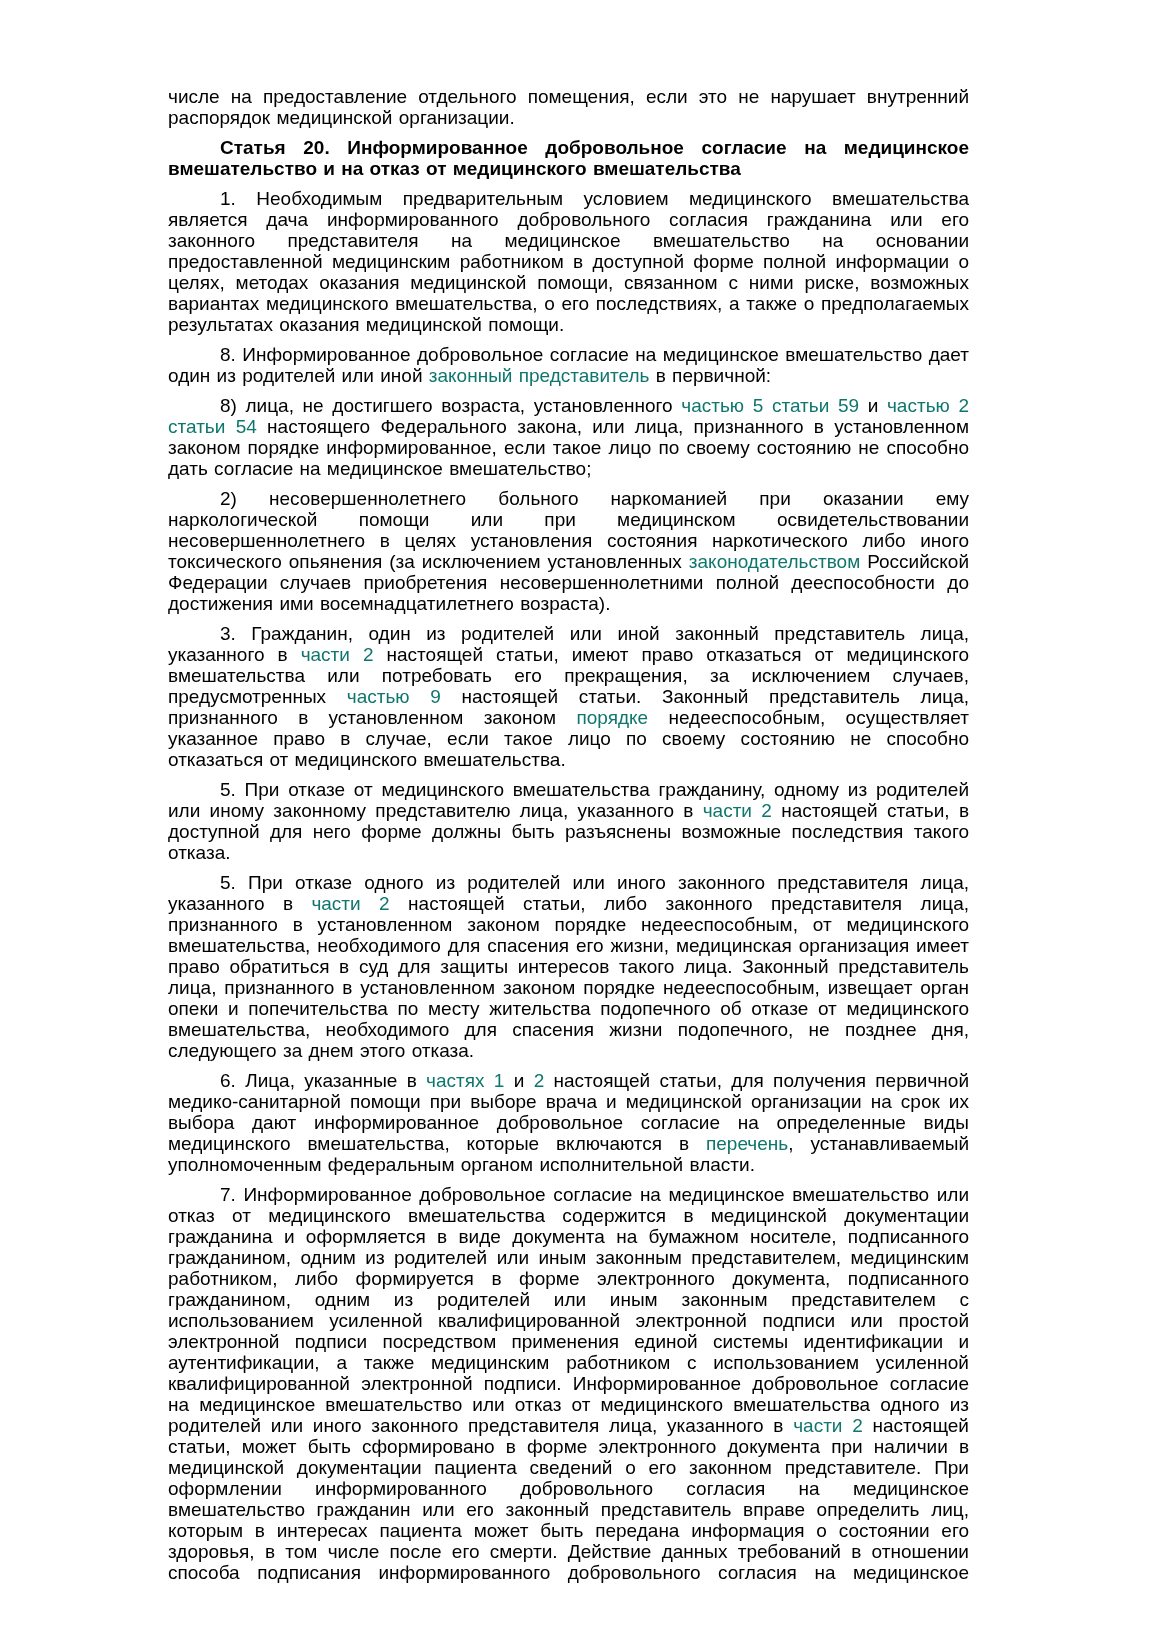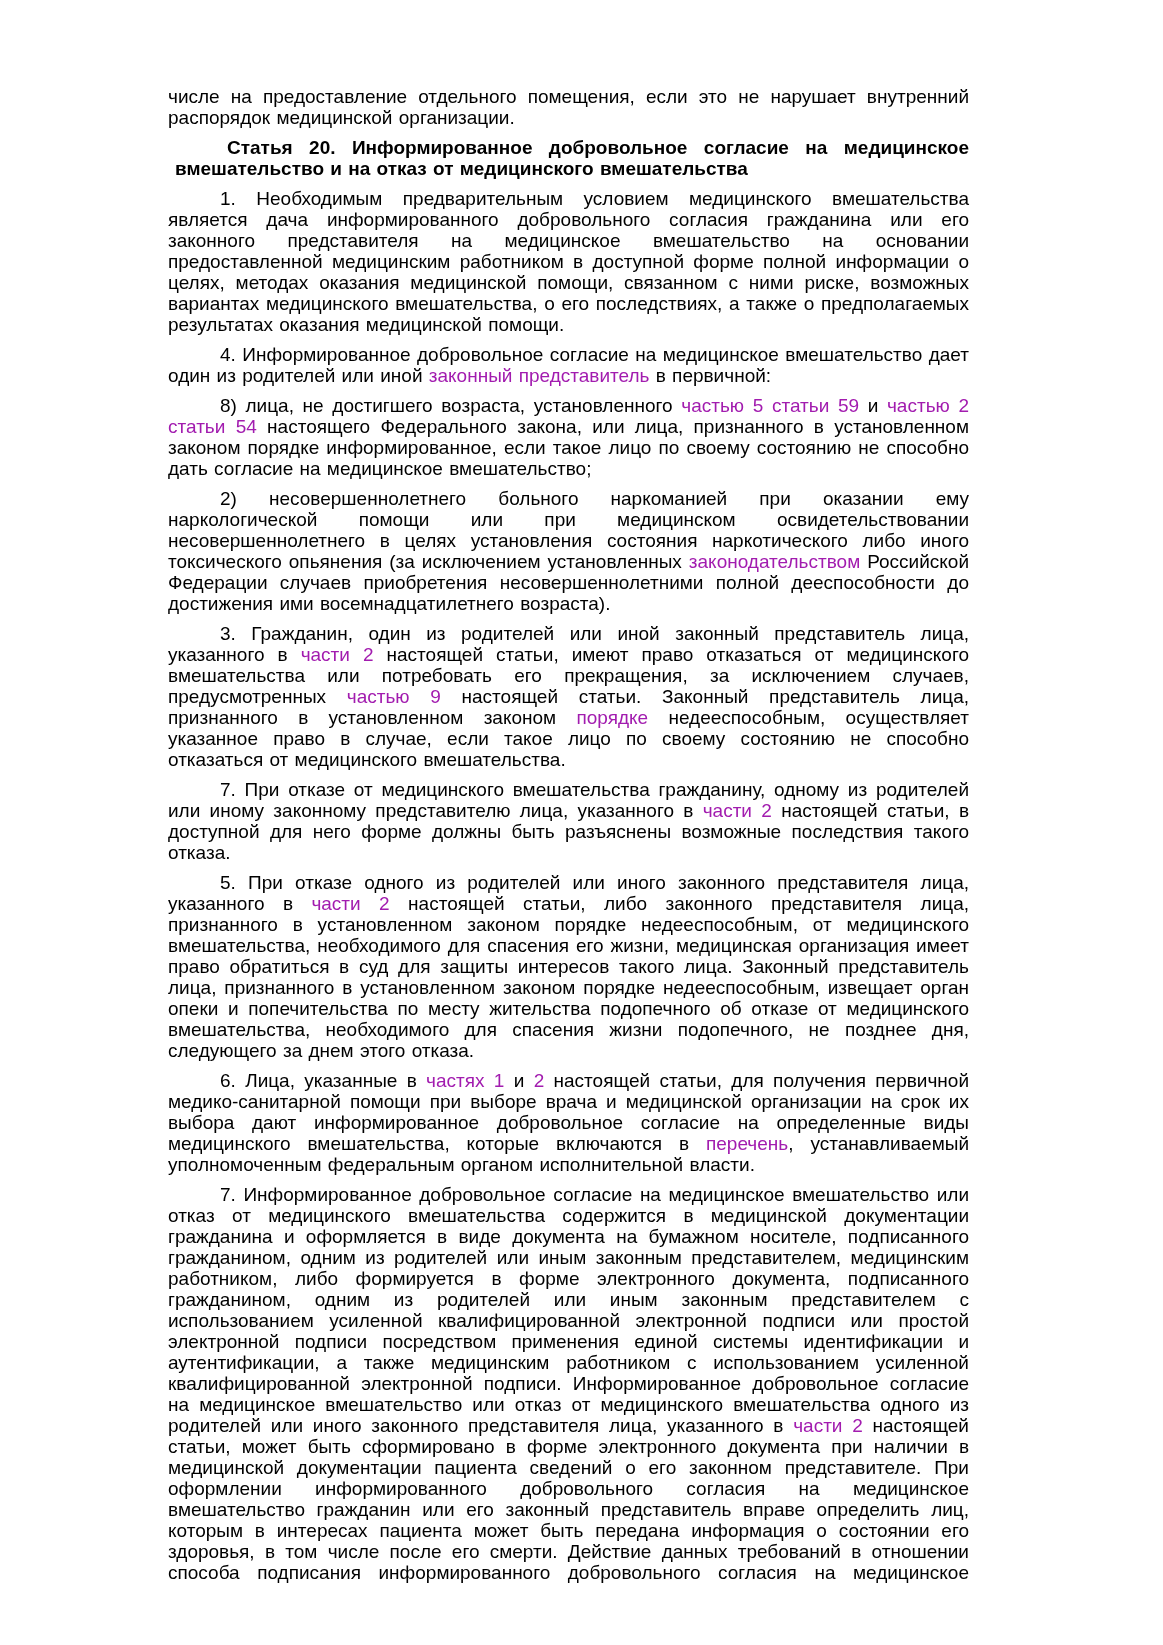--- a/index.html
+++ b/index.html
@@ -26,42 +26,41 @@
     color: #000000;
     text-align: justify;
     text-indent: 52px;
     word-spacing: 1px;
   }
   .para.no-indent {
     text-indent: 0;
   }
   .para.heading {
     font-weight: bold;
-    margin-left: 7px;
   }
   .para.cut {
     margin-bottom: 0;
     text-align-last: justify;
   }
   .link {
-    color: #a21caf;
+    color: #0f766e;
     text-decoration: none;
     cursor: pointer;
   }
 </style>
 </head>
 <body>
 
 <div class="page">
   <div class="content">
       <p class="para no-indent"><span>числе на предоставление отдельного помещения, если это не нарушает внутренний распорядок медицинской организации.</span></p>
       <p class="para heading"><span>Статья 20. Информированное добровольное согласие на медицинское вмешательство и на отказ от медицинского вмешательства</span></p>
       <p class="para"><span>1. Необходимым предварительным условием медицинского вмешательства является дача информированного добровольного согласия гражданина или его законного представителя на медицинское вмешательство на основании предоставленной медицинским работником в доступной форме полной информации о целях, методах оказания медицинской помощи, связанном с ними риске, возможных вариантах медицинского вмешательства, о его последствиях, а также о предполагаемых результатах оказания медицинской помощи.</span></p>
-      <p class="para"><span>4. Информированное добровольное согласие на медицинское вмешательство дает один из родителей или иной </span><span class="link">законный представитель</span><span> в первичной:</span></p>
+      <p class="para"><span>8. Информированное добровольное согласие на медицинское вмешательство дает один из родителей или иной </span><span class="link">законный представитель</span><span> в первичной:</span></p>
       <p class="para"><span>8) лица, не достигшего возраста, установленного </span><span class="link">частью 5 статьи 59</span><span> и </span><span class="link">частью 2 статьи 54</span><span> настоящего Федерального закона, или лица, признанного в установленном законом порядке информированное, если такое лицо по своему состоянию не способно дать согласие на медицинское вмешательство;</span></p>
       <p class="para"><span>2) несовершеннолетнего больного наркоманией при оказании ему наркологической помощи или при медицинском освидетельствовании несовершеннолетнего в целях установления состояния наркотического либо иного токсического опьянения (за исключением установленных </span><span class="link">законодательством</span><span> Российской Федерации случаев приобретения несовершеннолетними полной дееспособности до достижения ими восемнадцатилетнего возраста).</span></p>
       <p class="para"><span>3. Гражданин, один из родителей или иной законный представитель лица, указанного в </span><span class="link">части 2</span><span> настоящей статьи, имеют право отказаться от медицинского вмешательства или потребовать его прекращения, за исключением случаев, предусмотренных </span><span class="link">частью 9</span><span> настоящей статьи. Законный представитель лица, признанного в установленном законом </span><span class="link">порядке</span><span> недееспособным, осуществляет указанное право в случае, если такое лицо по своему состоянию не способно отказаться от медицинского вмешательства.</span></p>
-      <p class="para"><span>7. При отказе от медицинского вмешательства гражданину, одному из родителей или иному законному представителю лица, указанного в </span><span class="link">части 2</span><span> настоящей статьи, в доступной для него форме должны быть разъяснены возможные последствия такого отказа.</span></p>
+      <p class="para"><span>5. При отказе от медицинского вмешательства гражданину, одному из родителей или иному законному представителю лица, указанного в </span><span class="link">части 2</span><span> настоящей статьи, в доступной для него форме должны быть разъяснены возможные последствия такого отказа.</span></p>
       <p class="para"><span>5. При отказе одного из родителей или иного законного представителя лица, указанного в </span><span class="link">части 2</span><span> настоящей статьи, либо законного представителя лица, признанного в установленном законом порядке недееспособным, от медицинского вмешательства, необходимого для спасения его жизни, медицинская организация имеет право обратиться в суд для защиты интересов такого лица. Законный представитель лица, признанного в установленном законом порядке недееспособным, извещает орган опеки и попечительства по месту жительства подопечного об отказе от медицинского вмешательства, необходимого для спасения жизни подопечного, не позднее дня, следующего за днем этого отказа.</span></p>
       <p class="para"><span>6. Лица, указанные в </span><span class="link">частях 1</span><span> и </span><span class="link">2</span><span> настоящей статьи, для получения первичной медико-санитарной помощи при выборе врача и медицинской организации на срок их выбора дают информированное добровольное согласие на определенные виды медицинского вмешательства, которые включаются в </span><span class="link">перечень</span><span>, устанавливаемый уполномоченным федеральным органом исполнительной власти.</span></p>
       <p class="para cut"><span>7. Информированное добровольное согласие на медицинское вмешательство или отказ от медицинского вмешательства содержится в медицинской документации гражданина и оформляется в виде документа на бумажном носителе, подписанного гражданином, одним из родителей или иным законным представителем, медицинским работником, либо формируется в форме электронного документа, подписанного гражданином, одним из родителей или иным законным представителем с использованием усиленной квалифицированной электронной подписи или простой электронной подписи посредством применения единой системы идентификации и аутентификации, а также медицинским работником с использованием усиленной квалифицированной электронной подписи. Информированное добровольное согласие на медицинское вмешательство или отказ от медицинского вмешательства одного из родителей или иного законного представителя лица, указанного в </span><span class="link">части 2</span><span> настоящей статьи, может быть сформировано в форме электронного документа при наличии в медицинской документации пациента сведений о его законном представителе. При оформлении информированного добровольного согласия на медицинское вмешательство гражданин или его законный представитель вправе определить лиц, которым в интересах пациента может быть передана информация о состоянии его здоровья, в том числе после его смерти. Действие данных требований в отношении способа подписания информированного добровольного согласия на медицинское</span></p>
     </div>
 </div>
 
 </body></html>

